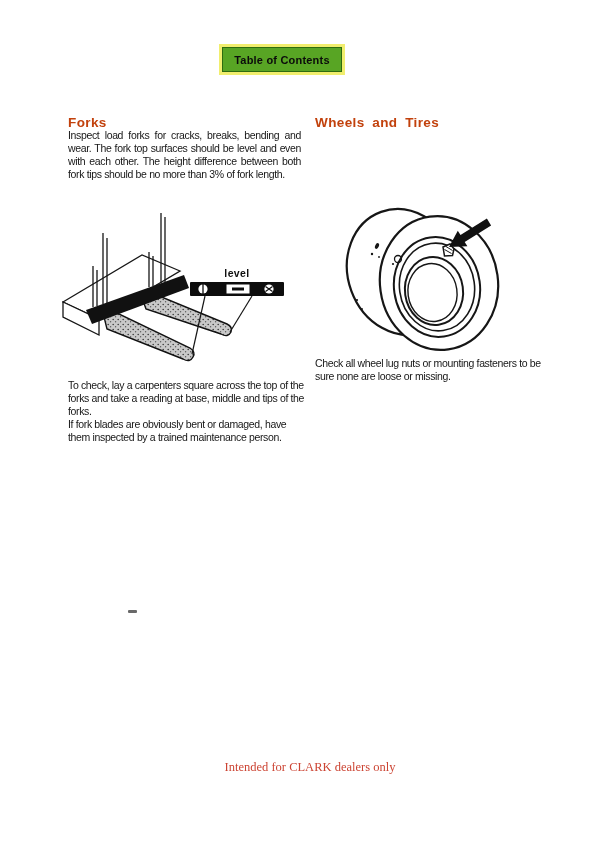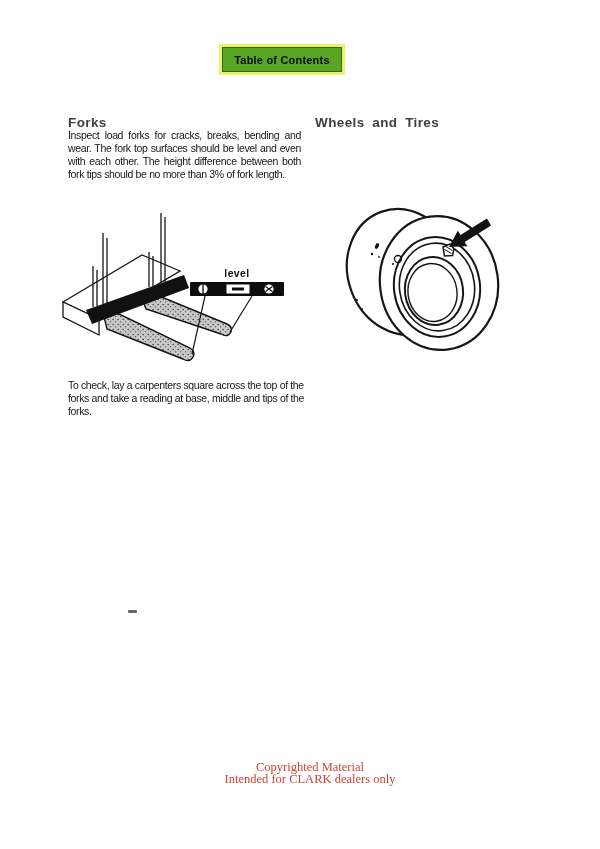--- a/index.html
+++ b/index.html
@@ -20,21 +20,21 @@
     border:1px solid var(--button-border,#2e6b10);
     box-shadow:0 0 0 3px var(--button-glow,#f1ee6e);
     display:flex; align-items:center; justify-content:center;
     font-weight:bold; font-size:11px; color:#0b0b0b;
     cursor:pointer; letter-spacing:.2px; box-sizing:border-box;
   }
 
   
   .heading {
     position:absolute; margin:0;
-    font-size:13.5px; font-weight:bold; color:#404040;
+    font-size:13.5px; font-weight:bold; color:#c2410c;
     letter-spacing:.4px; word-spacing:3.5px; white-space:nowrap;
   }
   #forks-heading  { left:68px;  top:115px; }
   #wheels-heading { left:315px; top:115px; }
 
   
   .intro {
     position:absolute; margin:0;
     font-size:10.5px; line-height:13.1px; letter-spacing:-0.35px;
     text-align:justify; color:#161616;
@@ -135,20 +135,21 @@
     <text class="fig-label" x="175" y="74" text-anchor="middle">level</text>
 
     <g stroke="#161616" stroke-width="1.2" fill="none">
       <path d="M143,93 L130,151"></path>
       <path d="M190,93 L168,129"></path>
     </g>
   </svg>
 
   <div class="notes" id="forks-notes">
     <p>To check, lay a carpenters square across the top of the forks and take a reading at base, middle and tips of the forks.</p>
+    <p>If fork blades are obviously bent or damaged, have them inspected by a trained maintenance person.</p>
   </div>
 
   <h2 class="heading" id="wheels-heading">Wheels and Tires</h2>
 
   <svg id="wheel-figure" width="175" height="160" viewBox="0 0 175 160" xmlns="http://www.w3.org/2000/svg">
 
     <g stroke="#161616" fill="#ffffff">
       <ellipse cx="68" cy="76" rx="55" ry="64" transform="rotate(-20 68 76)" stroke-width="2.2"></ellipse>
       <ellipse cx="104" cy="87" rx="59" ry="67" transform="rotate(-8 104 87)" stroke-width="2.2"></ellipse>
     </g>
@@ -174,22 +175,22 @@
 
     <g>
       <path d="M108,51 L115,48 L119,53 L117.5,59.5 L109.5,60 Z" fill="#ffffff" stroke="#161616" stroke-width="1.5"></path>
       <path d="M109.5,53.5 L116.5,57.5 M111,50.5 L117.5,54.5" stroke="#161616" stroke-width="1" fill="none"></path>
     </g>
 
     <polygon points="114,51 122.8,34.8 125.5,39.1 151.9,22.6 156.1,29.4 129.7,45.9 132.4,50.2" fill="#111111"></polygon>
   </svg>
 
   <div class="notes" id="wheels-notes">
+    <p>Check all wheel lug nuts or mounting fasteners to be sure none are loose or missing.</p>
   </div>
 
   <div class="artifact-dash"></div>
 
   <div class="watermark">
-    <div>Copyrighted Material</div>
     <div>Intended for CLARK dealers only</div>
   </div>
 
 </div>
 
 </body></html>

